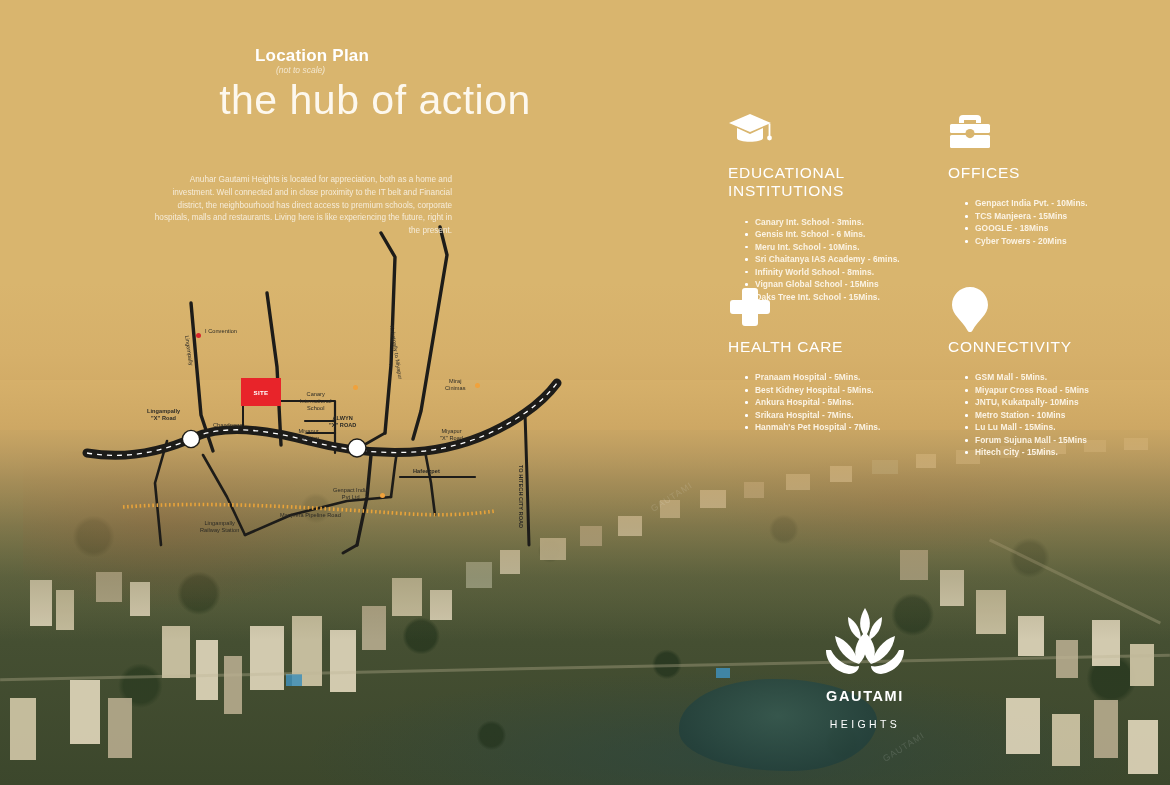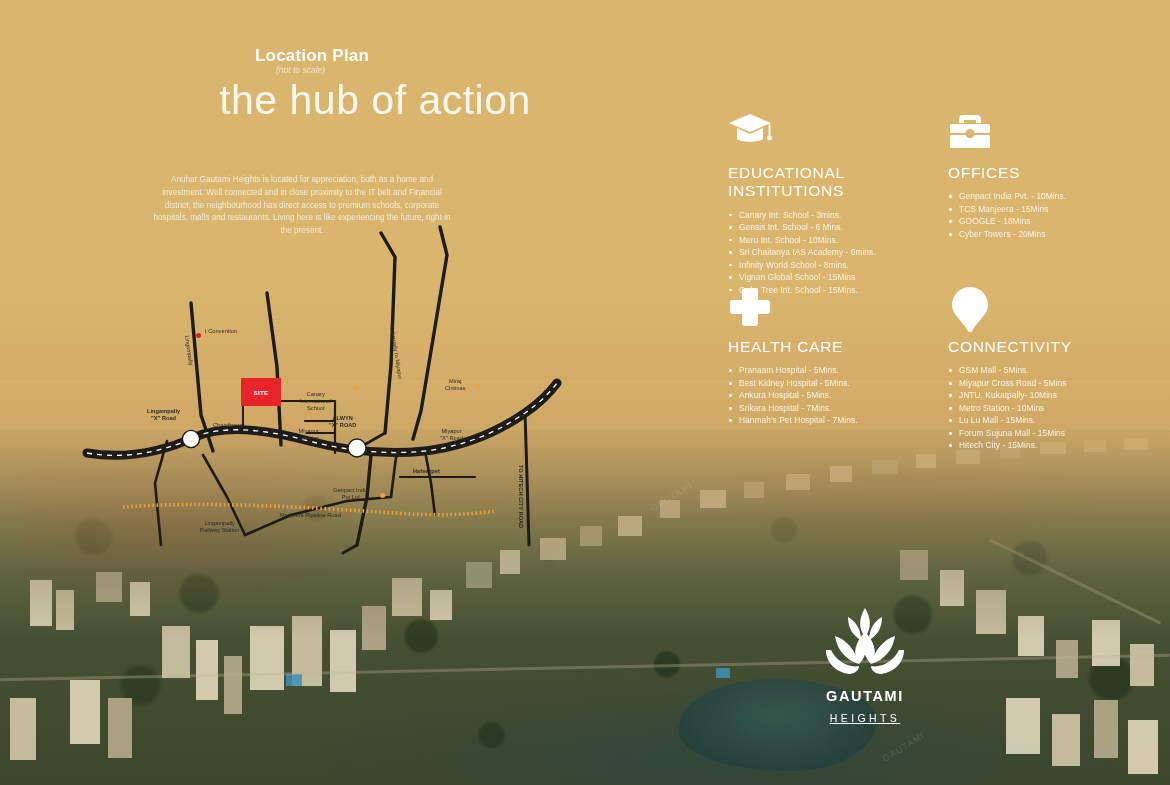--- a/index.html
+++ b/index.html
@@ -93,31 +93,31 @@
   }
   .welcome{
     position:absolute;left:140px;top:78px;width:470px;z-index:12;
     color:#fdf8ee;text-align:center;line-height:1.02;
     font-weight:300;letter-spacing:.5px;
   }
   .welcome .l1{display:block;font-size:41px;}
   .welcome .l2{display:block;font-size:41px;margin-top:2px;}
   .intro{
     position:absolute;left:152px;top:166px;width:300px;z-index:12;
-    color:#f6ecd9;font-size:8.2px;line-height:1.55;text-align:center;
+    color:#f6ecd9;font-size:8.2px;line-height:1.55;text-align:right;
   }
 
   
   .amen{position:absolute;z-index:12;color:#fff;}
   .amen .icon{display:block;height:44px;margin-bottom:8px;}
   .amen h3{
     margin:0 0 9px 0;font-size:15.5px;font-weight:400;
     letter-spacing:.7px;line-height:1.18;color:#ffffff;
   }
-  .amen ul{margin:0;padding:0;list-style:none;}
+  .amen ul{margin:16px;padding:0;list-style:none;font-weight:bold;}
   .amen li{
     position:relative;padding-left:11px;margin-bottom:2.5px;
     font-size:8.4px;color:#fbf3e4;letter-spacing:.05px;
   }
   .amen li::before{
     content:"";position:absolute;left:1px;top:4.2px;
     width:2.6px;height:2.6px;border-radius:50%;background:#fff;
   }
   #amen-edu{left:728px;top:112px;width:190px;}
   #amen-off{left:948px;top:112px;width:190px;}
@@ -141,21 +141,21 @@
   }
   .site-flag .pole{width:2.2px;height:22px;background:#1d1c19;margin-left:1px;}
 
   
   .logo{
     position:absolute;left:800px;top:606px;width:130px;z-index:14;
     text-align:center;color:#fff;
   }
   .logo .mark{height:76px;}
   .logo .n1{font-size:14.5px;font-weight:bold;letter-spacing:1.6px;margin-top:2px;}
-  .logo .n2{font-size:10.5px;font-weight:300;letter-spacing:3.4px;margin-top:8px;text-decoration:underline;}
+  .logo .n2{font-size:10.5px;font-weight:300;letter-spacing:3.4px;margin-top:14px;}
 
   
   .wm{
     position:absolute;z-index:13;color:rgba(255,255,255,.13);
     font-size:9px;letter-spacing:1px;pointer-events:none;
   }
   .wm1{left:648px;top:492px;transform:rotate(-32deg);}
   .wm2{left:880px;top:742px;transform:rotate(-32deg);}
 </style>
 </head>

